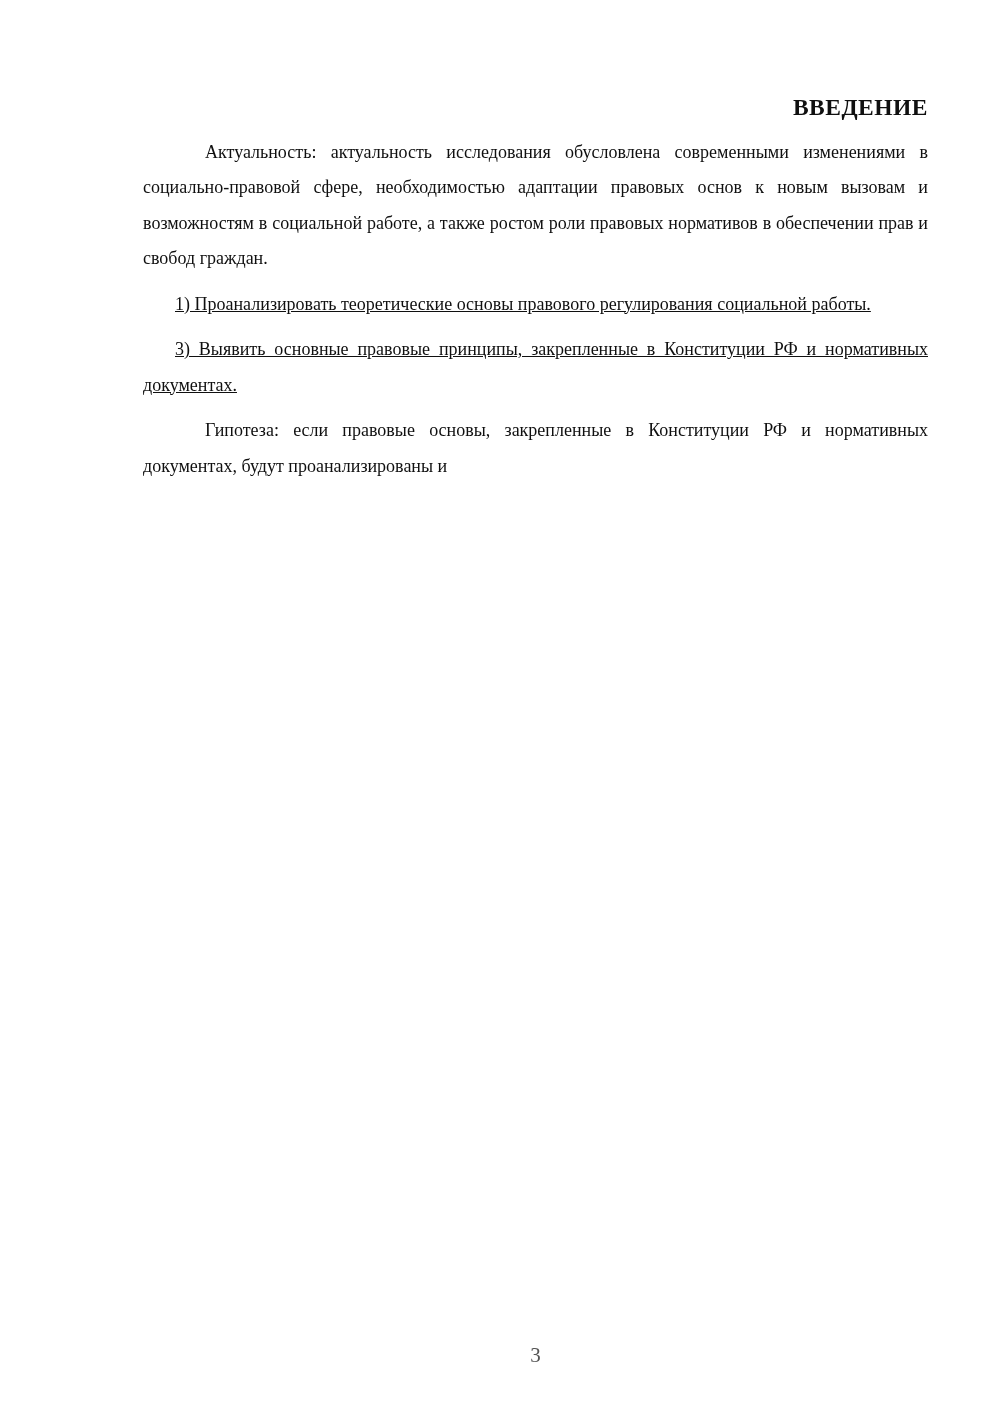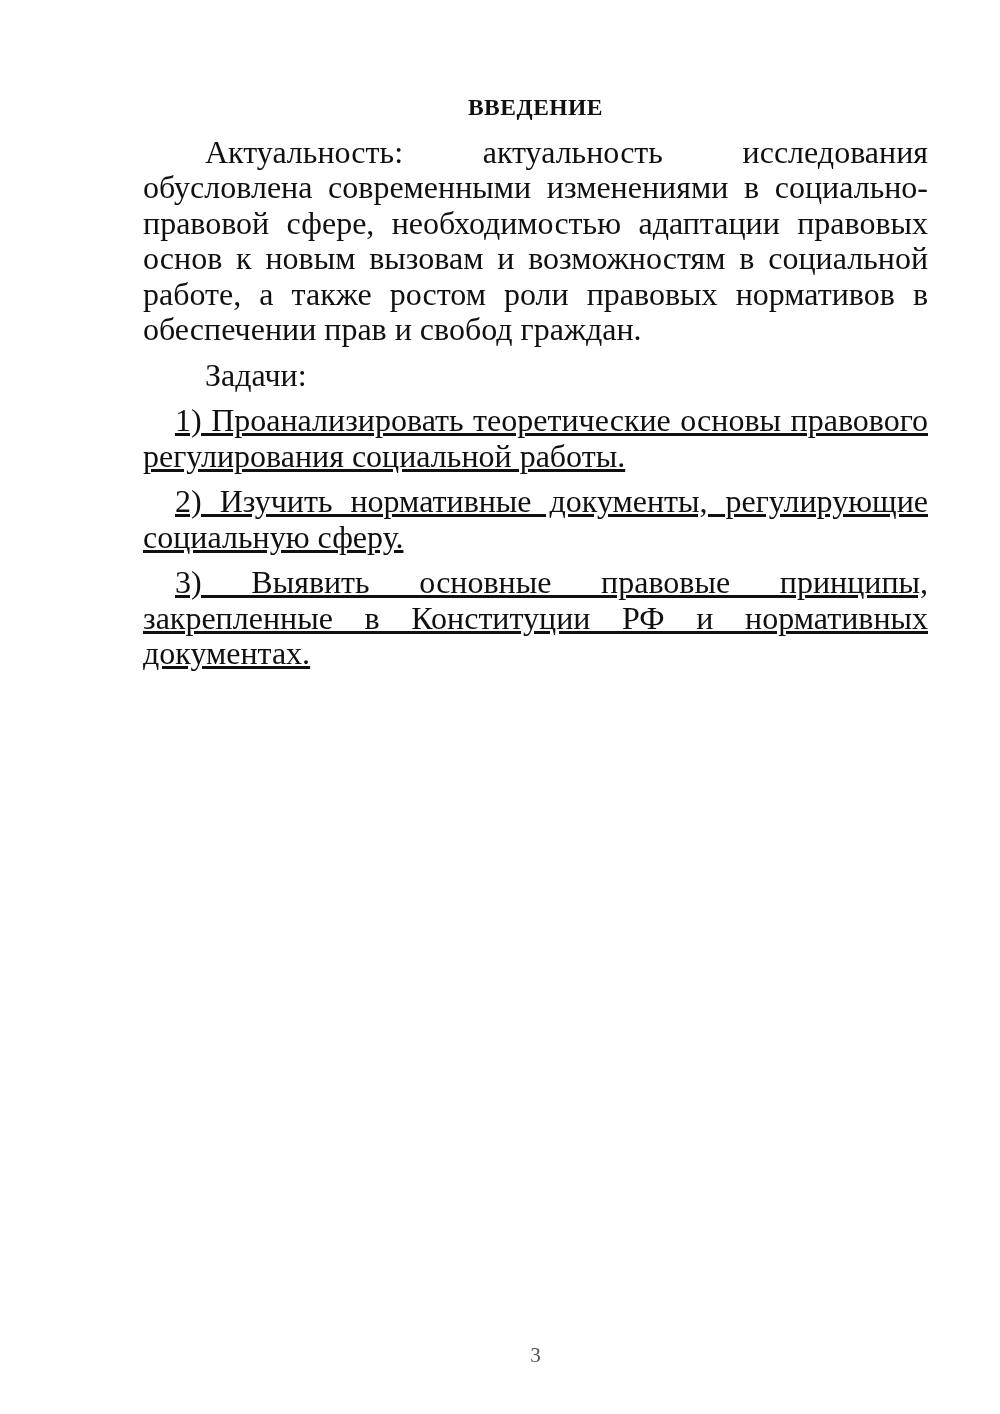--- a/index.html
+++ b/index.html
@@ -16,28 +16,28 @@
     overflow: hidden;
   }
   .page {
     position: absolute;
     top: 0; left: 0; right: 0; bottom: 0;
     padding: 90px 72px 0 143px;
     box-sizing: border-box;
   }
   .doc-title {
     font-weight: bold;
-    text-align: center;
+    text-align: right;
     font-size: 23.5px;
     line-height: 35.5px;
     margin: 0 0 9px 0;
     letter-spacing: 0.5px;
   }
   p.body-para {
-    font-size: 32px;
+    font-size: 18px;
     line-height: 35.5px;
     margin: 0 0 10px 0;
     text-align: justify;
     text-justify: inter-word;
     text-indent: 62px;
     hyphens: none;
   }
   p.list-para {
     text-indent: 32px;
     text-decoration: underline;
@@ -57,28 +57,27 @@
 <body>
 
 <div class="page">
 
   <h1 class="doc-title">ВВЕДЕНИЕ</h1>
 
   <p class="body-para">Актуальность: актуальность исследования обусловлена современными изменениями в социально-правовой сфере, необходимостью адаптации правовых основ к новым вызовам и возможностям в социальной работе, а также ростом роли правовых нормативов в обеспечении прав и свобод граждан.</p>
 
 
 
-  <p class="body-para">Задачи:</p>
 
   <p class="body-para list-para">1) Проанализировать теоретические основы правового регулирования социальной работы.</p>
 
-  <p class="body-para list-para">2) Изучить нормативные документы, регулирующие социальную сферу.</p>
 
 
   <p class="body-para list-para">3) Выявить основные правовые принципы, закрепленные в Конституции РФ и нормативных документах.</p>
 
 
 
 
+  <p class="body-para">Гипотеза: если правовые основы, закрепленные в Конституции РФ и нормативных документах, будут проанализированы и</p>
 
 </div>
 
 <div class="page-number">3</div>
 
 </body></html>

